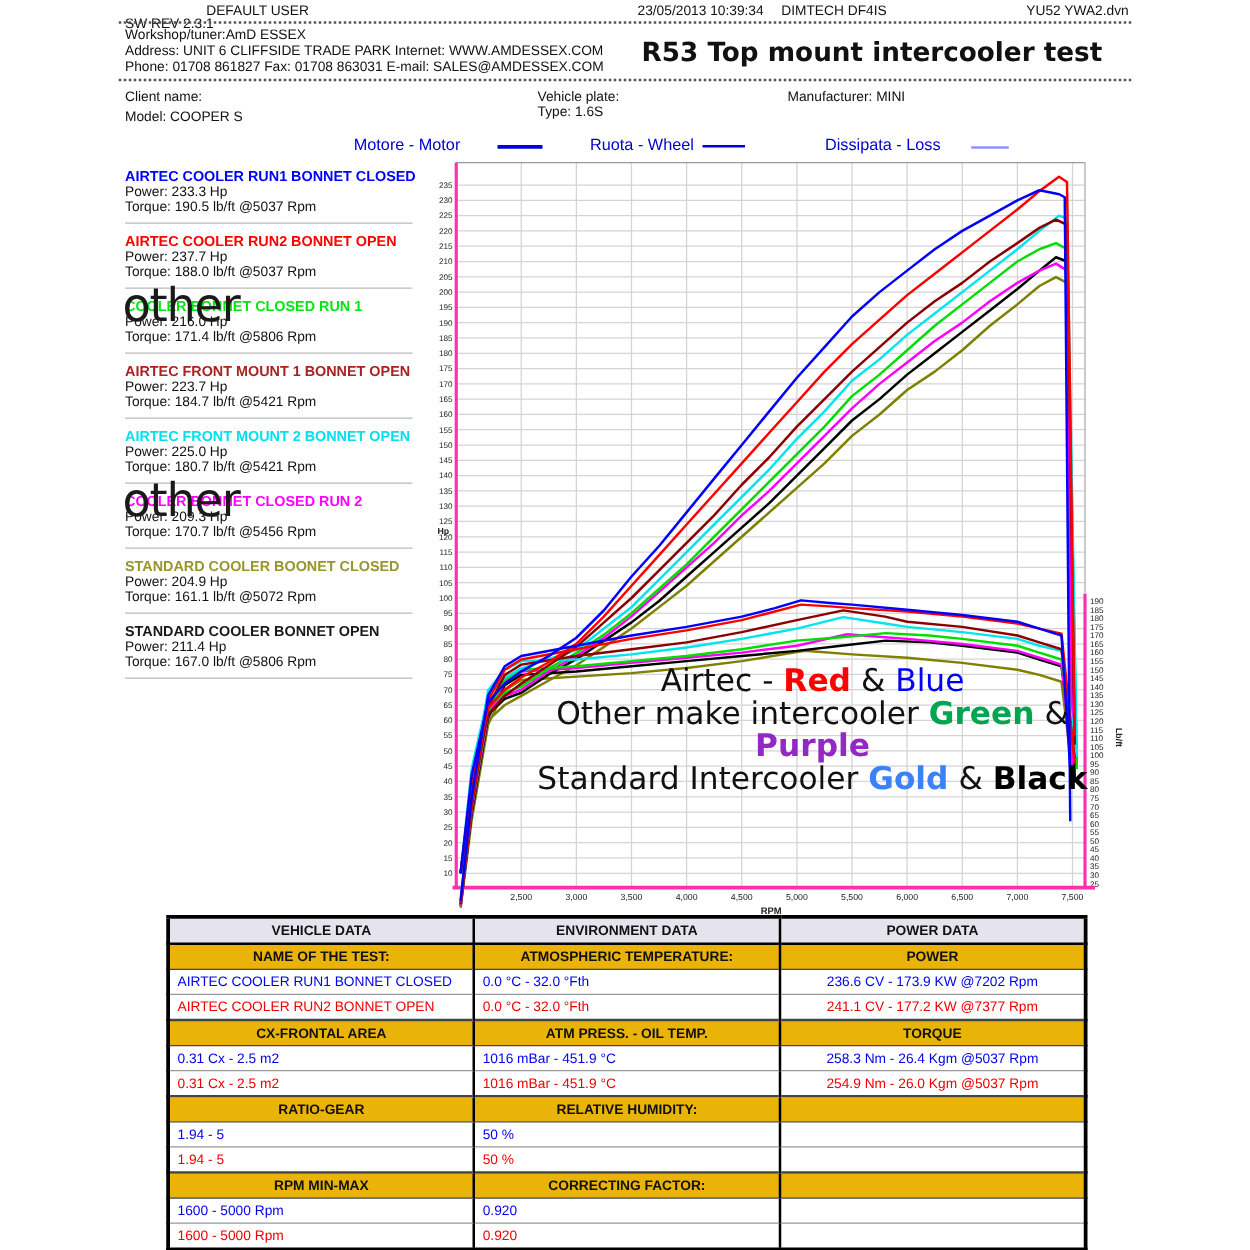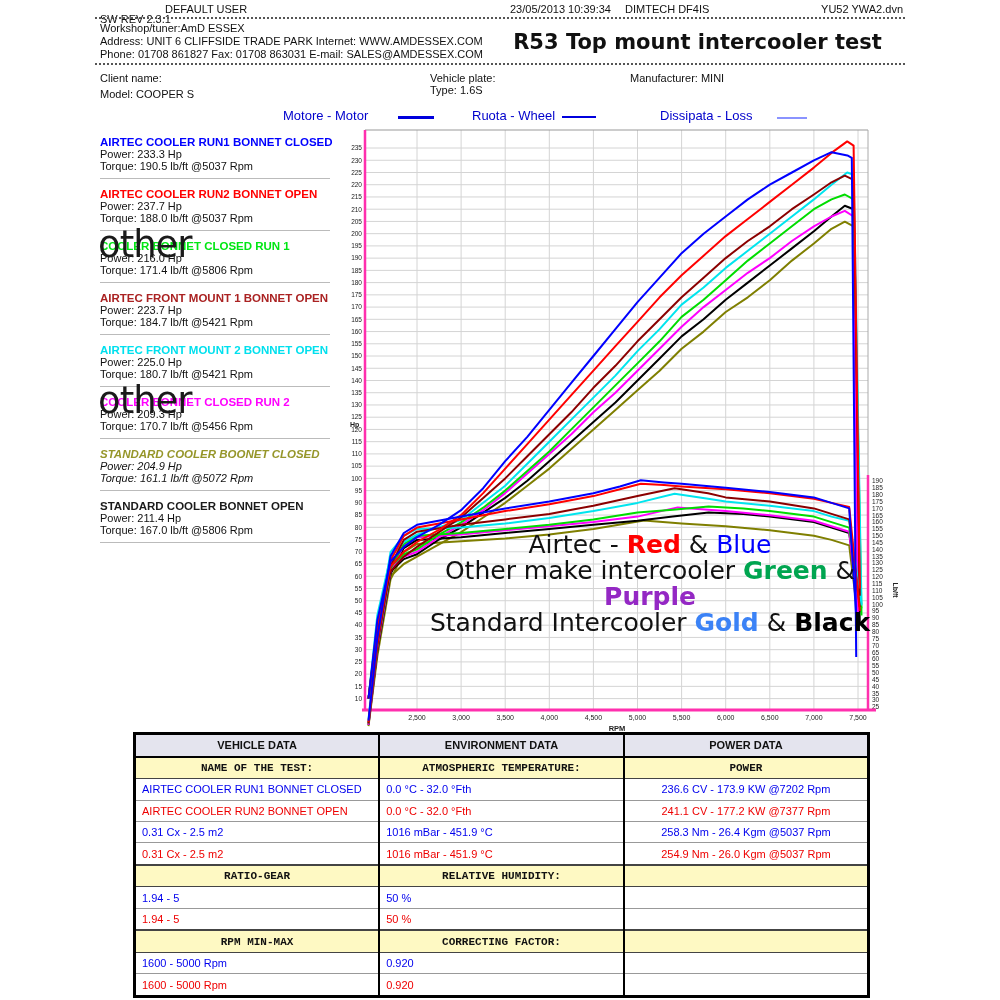--- a/index.html
+++ b/index.html
@@ -19,22 +19,22 @@
   #chartbox{position:absolute;left:345px;top:128px;width:560px;height:615px;}
   #annot{position:absolute;left:70px;top:404px;width:470px;text-align:center;
          font-size:25px;line-height:26px;color:#111;pointer-events:none;
          font-family:"DejaVu Sans",sans-serif;}
   table.results{position:absolute;left:133px;top:732px;width:737px;height:266px;
      border-collapse:collapse;table-layout:fixed;font-size:11px;}
   table.results td{border:1px solid #999;padding:0 6px;height:19px;overflow:hidden;white-space:nowrap;}
   table.results td:not(:last-child){border-right:2px solid #000;}
   table.results tr.head td{background:#e4e4ee;font-weight:bold;text-align:center;
      border-top:3px solid #000;border-bottom:2px solid #000;}
-  table.results tr.sub td{background:#fef9c3;font-weight:bold;text-align:center;
-     border-top:2px solid #444;border-bottom:1px solid #444;font-family:Liberation Mono, monospace;}
+  table.results tr.sub td{background:#eab308;font-weight:bold;text-align:center;
+     border-top:2px solid #444;border-bottom:1px solid #444;}
   table.results tr.blue td{color:#0000ee;}
   table.results tr.red td{color:#ee0000;}
   table.results tr.blue td:nth-child(-n+2),table.results tr.red td:nth-child(-n+2){text-align:left;}
   table.results tr.blue td:last-child,table.results tr.red td:last-child{text-align:center;}
   table.results{border:3px solid #000;}
 </style>
 </head>
 <body>
 
 <div id="page">
@@ -97,21 +97,21 @@
         <div class="rl">Torque: 180.7 lb/ft @5421 Rpm</div>
         <div class="run-sep" style="margin-top: 6px; width: 230px;"></div>
       </div>
       <div class="run-entry" style="position: absolute; left: 100px; top: 396px; width: 240px;">
         <div class="rt" style="color: rgb(255, 0, 255);">COOLER BONNET CLOSED RUN 2</div>
         <div class="rl">Power: 209.3 Hp</div>
         <div class="rl">Torque: 170.7 lb/ft @5456 Rpm</div>
         <div class="run-sep" style="margin-top: 6px; width: 230px;"></div>
       </div>
       <div class="other-ov" style="left: 98px; top: 379px;">other</div>
-      <div class="run-entry" style="position: absolute; left: 100px; top: 448px; width: 240px; font-style: italic;">
+      <div class="run-entry" style="position: absolute; left: 100px; top: 448px; width: 240px;">
         <div class="rt" style="color: rgb(150, 150, 42);">STANDARD COOLER BOONET CLOSED</div>
         <div class="rl">Power: 204.9 Hp</div>
         <div class="rl">Torque: 161.1 lb/ft @5072 Rpm</div>
         <div class="run-sep" style="margin-top: 6px; width: 230px;"></div>
       </div>
       <div class="run-entry" style="position: absolute; left: 100px; top: 500px; width: 240px;">
         <div class="rt" style="color: rgb(26, 26, 26);">STANDARD COOLER BONNET OPEN</div>
         <div class="rl">Power: 211.4 Hp</div>
         <div class="rl">Torque: 167.0 lb/ft @5806 Rpm</div>
         <div class="run-sep" style="margin-top: 6px; width: 230px;"></div>
@@ -315,20 +315,25 @@
         <tr class="blue">
           <td>AIRTEC COOLER RUN1 BONNET CLOSED</td>
           <td>0.0 °C - 32.0 °Fth</td>
           <td>236.6 CV - 173.9 KW  @7202 Rpm</td>
         </tr>
         <tr class="red">
           <td>AIRTEC COOLER RUN2 BONNET OPEN</td>
           <td>0.0 °C - 32.0 °Fth</td>
           <td>241.1 CV - 177.2 KW  @7377 Rpm</td>
         </tr>
+        <tr class="sub">
+          <td>CX-FRONTAL AREA</td>
+          <td>ATM PRESS. - OIL TEMP.</td>
+          <td>TORQUE</td>
+        </tr>
         <tr class="blue">
           <td>0.31 Cx - 2.5 m2</td>
           <td>1016 mBar - 451.9 °C</td>
           <td>258.3 Nm - 26.4 Kgm  @5037 Rpm</td>
         </tr>
         <tr class="red">
           <td>0.31 Cx - 2.5 m2</td>
           <td>1016 mBar - 451.9 °C</td>
           <td>254.9 Nm - 26.0 Kgm  @5037 Rpm</td>
         </tr>

